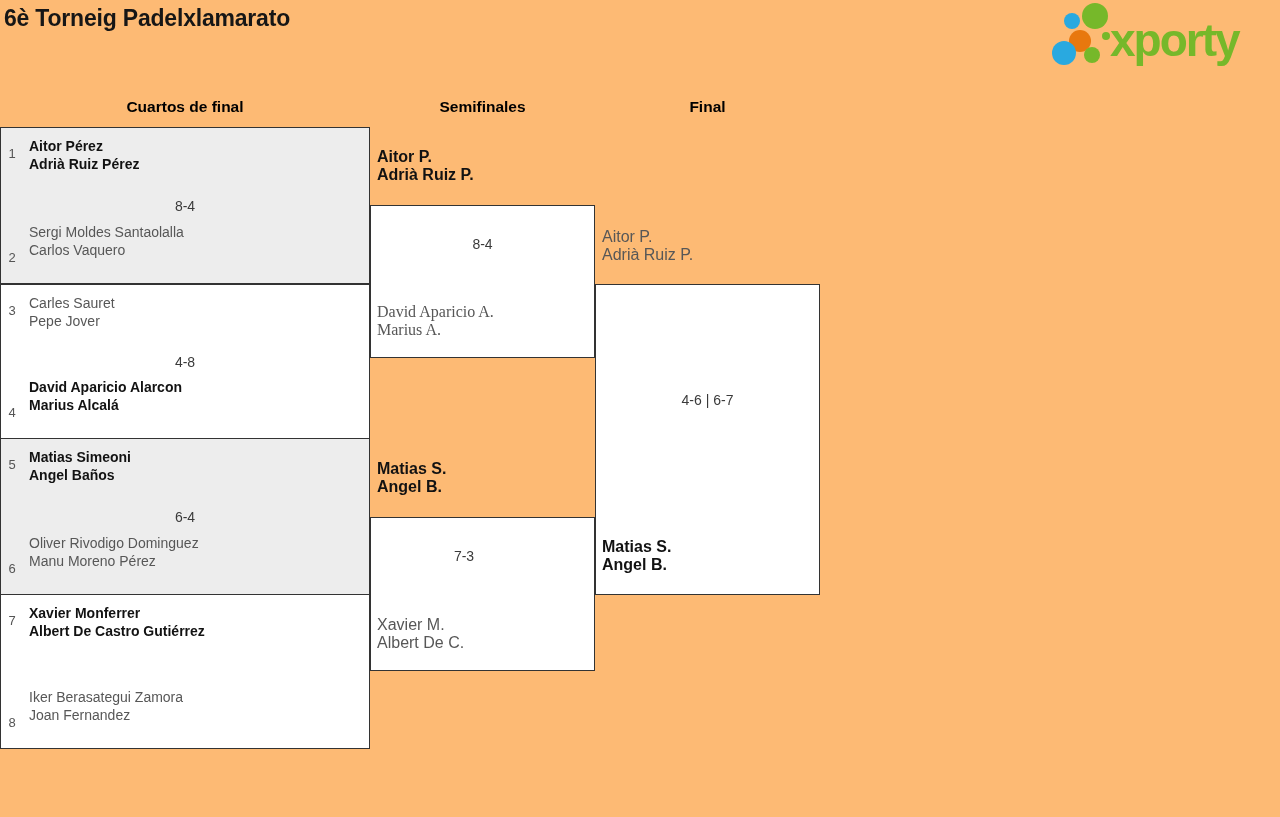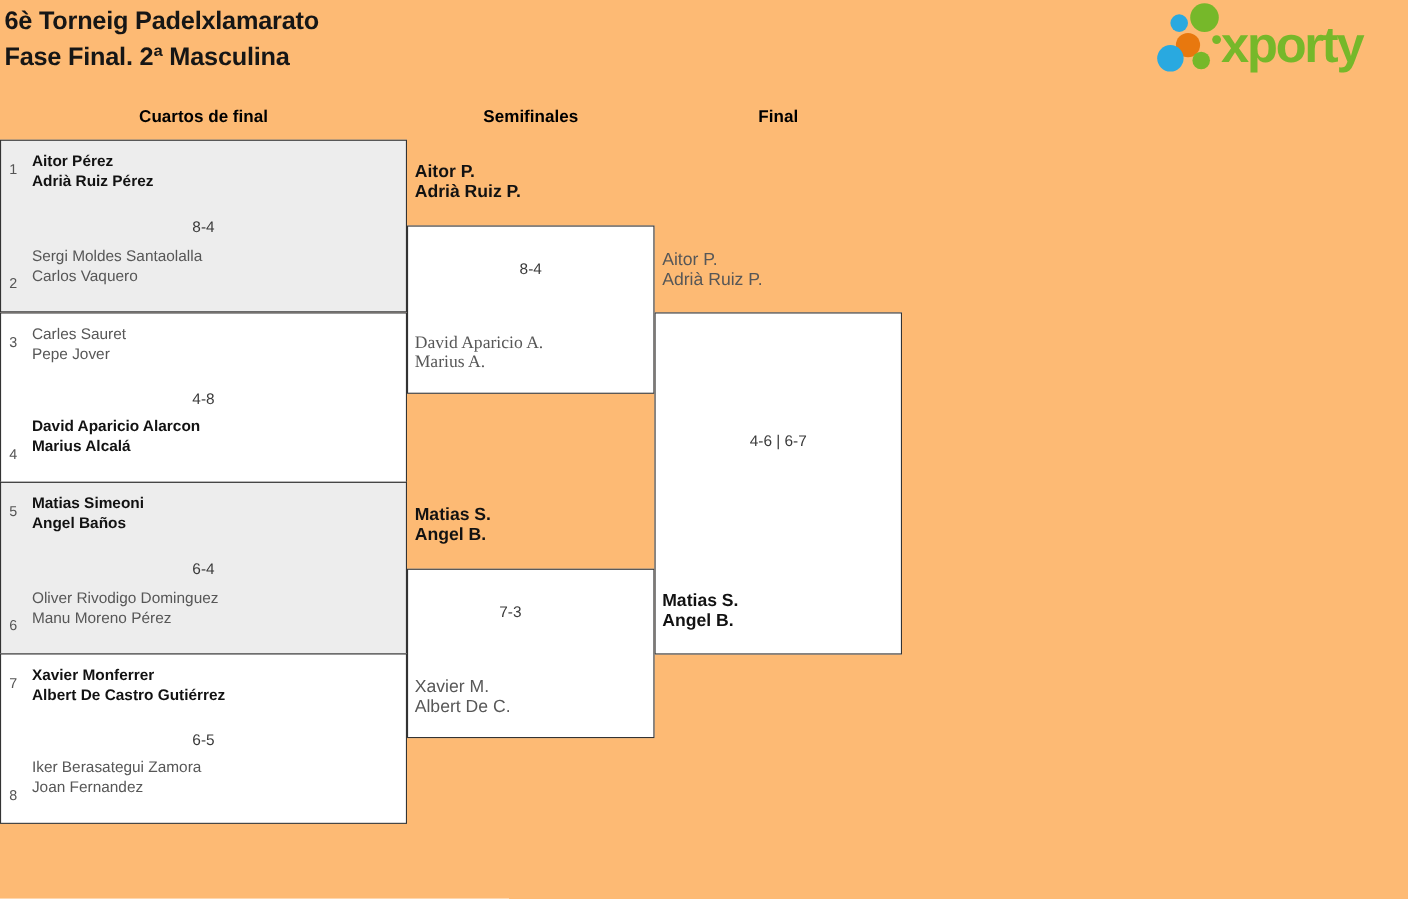--- a/index.html
+++ b/index.html
@@ -40,21 +40,20 @@
   .freelabel.winner { color:#121212; font-weight:bold; }
   .freescore { position:absolute; text-align:center; font-size:14px; color:#3a3a3a; }
 </style>
 </head>
 <body>
 
 <div class="page">
 
   <div class="title">
     <div>6è Torneig Padelxlamarato</div>
-    <div>Fase Final. 2ª Masculina</div>
   </div>
 
   <svg class="logo" viewBox="0 0 240 72" width="240" height="72">
     <circle cx="32" cy="21" r="8" fill="#29a9e0"></circle>
     <circle cx="55" cy="16" r="13" fill="#76b82a"></circle>
     <circle cx="40" cy="41" r="11" fill="#e8780e"></circle>
     <circle cx="24" cy="53" r="12" fill="#29a9e0"></circle>
     <circle cx="52" cy="55" r="8" fill="#76b82a"></circle>
     <circle cx="66" cy="36" r="4" fill="#76b82a"></circle>
     <text x="70" y="56" font-size="46" font-weight="bold" letter-spacing="-2" font-family="Liberation Sans, sans-serif" fill="#76b82a">xporty</text>
@@ -105,21 +104,20 @@
       <div>Manu Moreno Pérez</div>
     </div>
   </div>
 
   <div class="match" style="top:594px;height:155px;">
     <div class="seed seed-top">7</div>
     <div class="team team-top winner">
       <div>Xavier Monferrer</div>
       <div>Albert De Castro Gutiérrez</div>
     </div>
-    <div class="score">6-5</div>
     <div class="seed seed-bottom">8</div>
     <div class="team team-bottom">
       <div>Iker Berasategui Zamora</div>
       <div>Joan Fernandez</div>
     </div>
   </div>
 
   <div class="freelabel winner" style="left:377px;top:148px;">
     <div>Aitor P.</div>
     <div>Adrià Ruiz P.</div>

